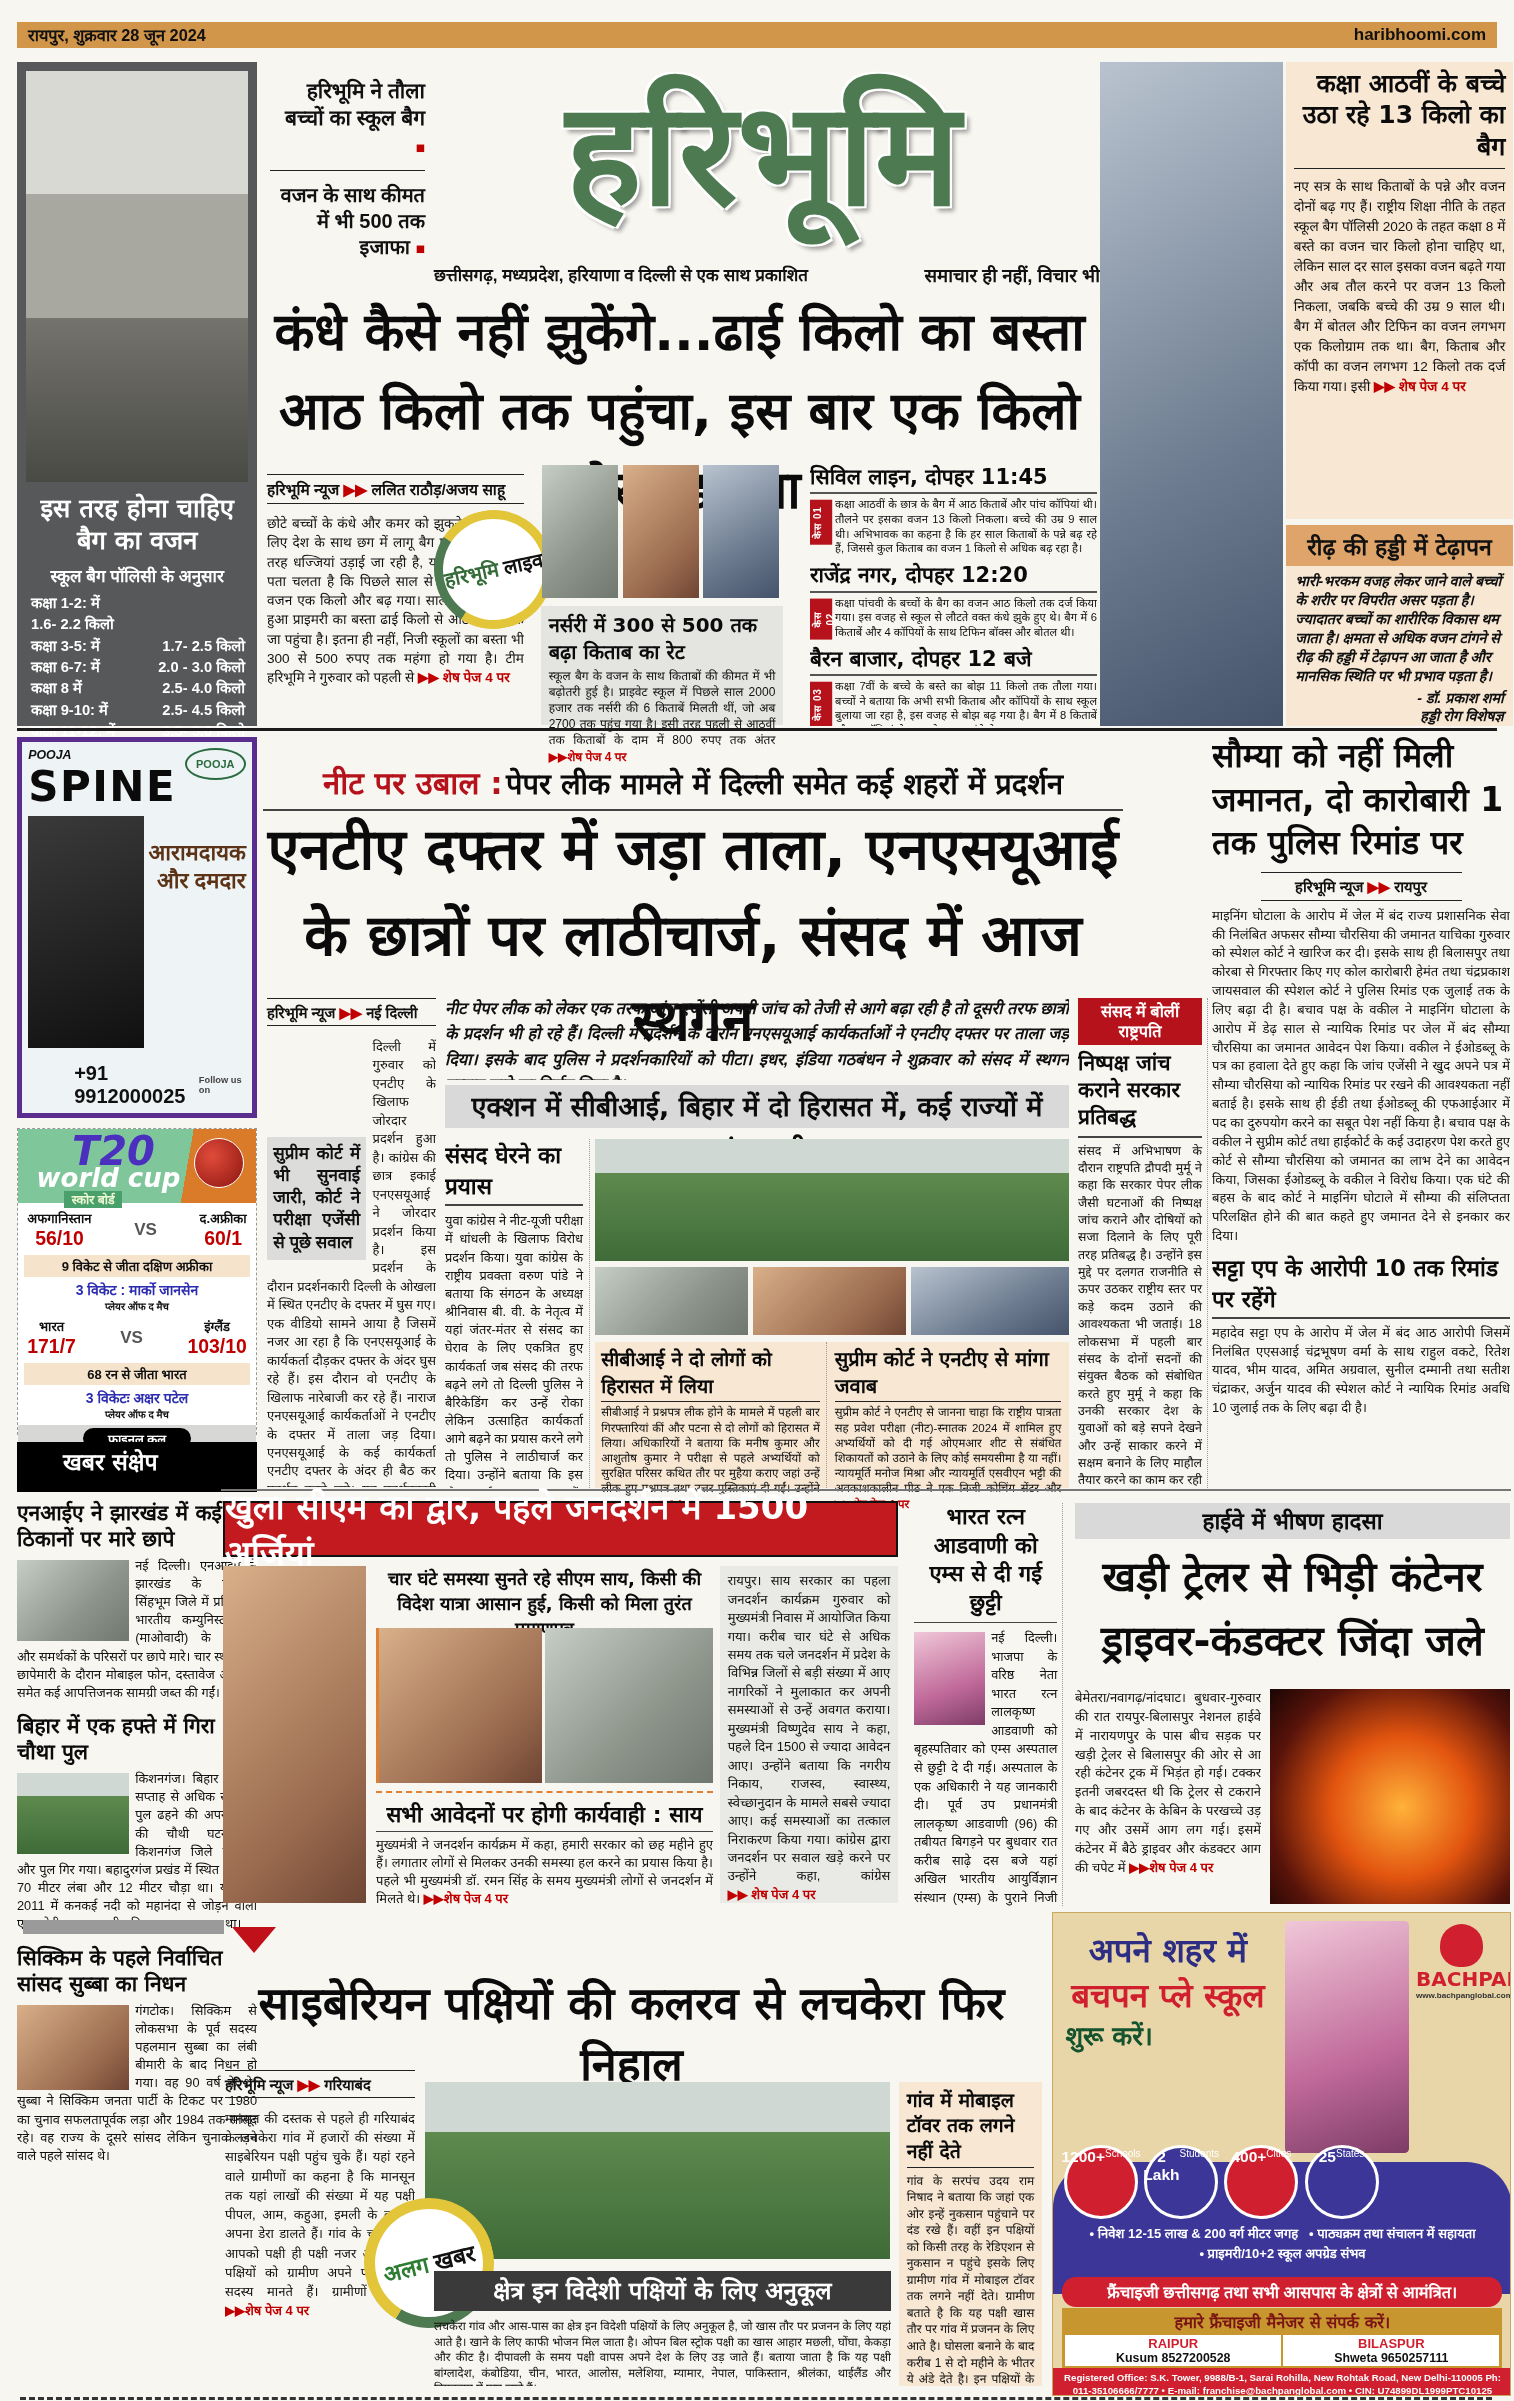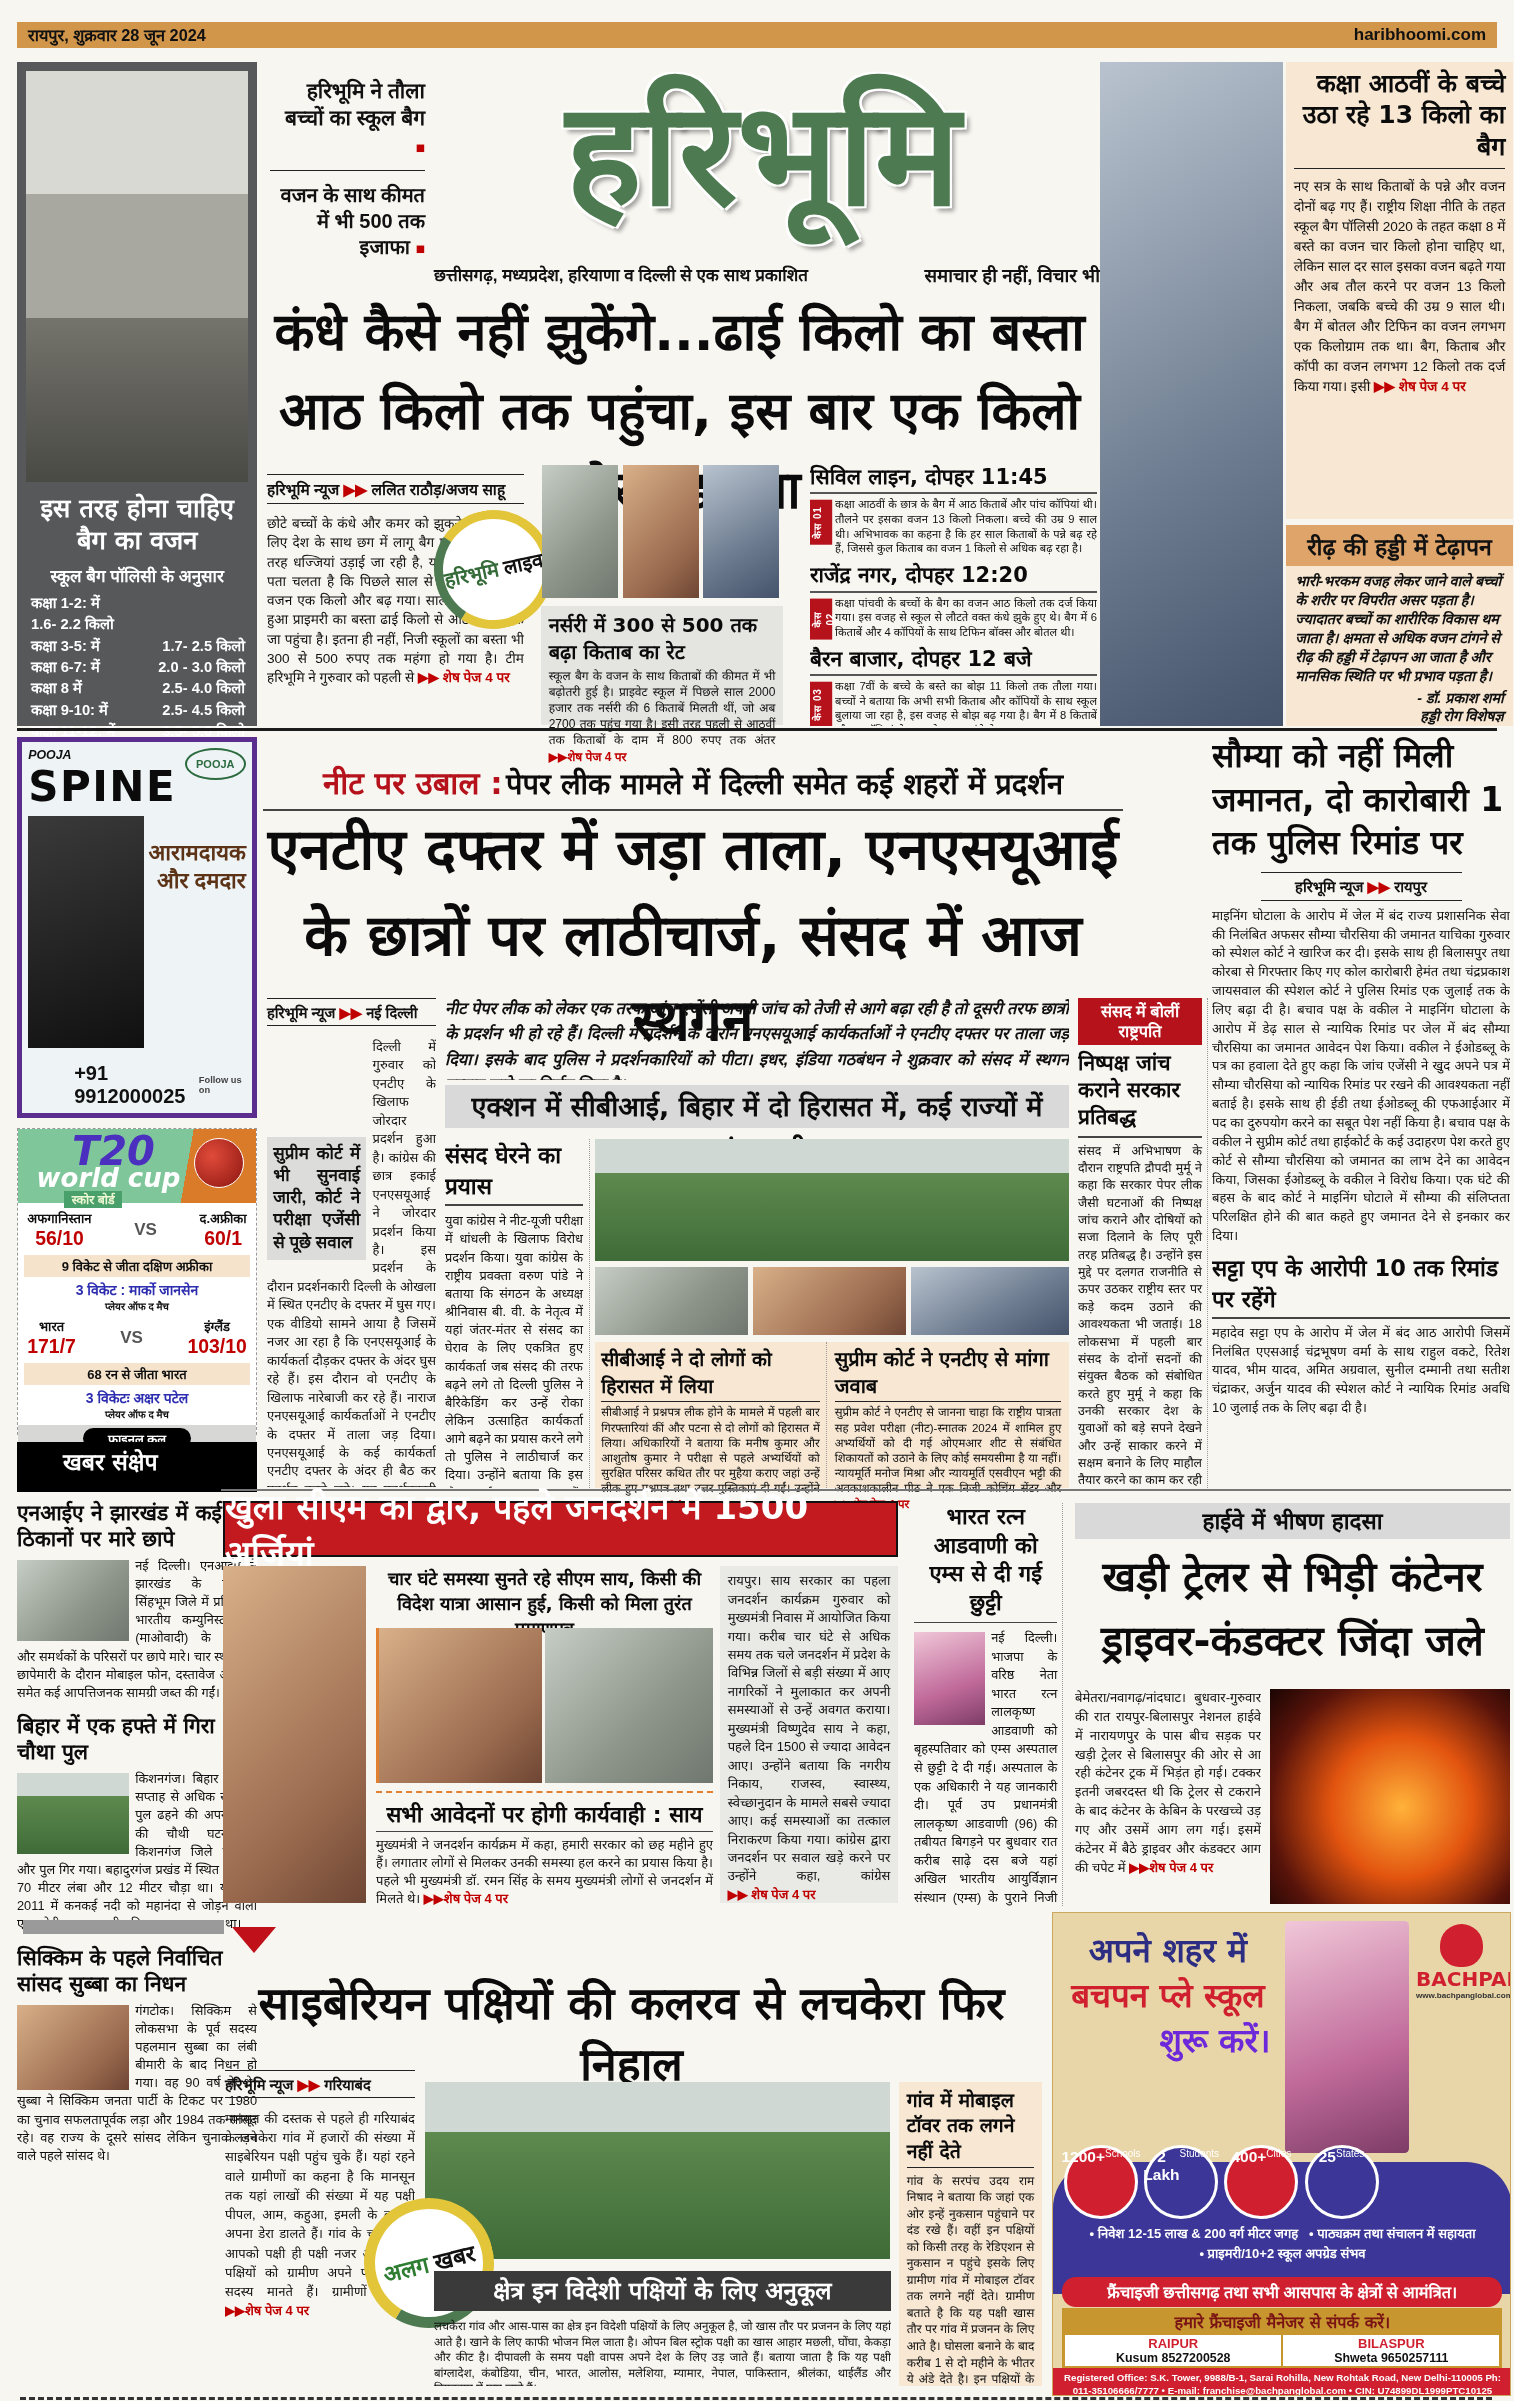--- a/index.html
+++ b/index.html
@@ -374,21 +374,21 @@
     <div class="j" style="font-size:12px;line-height:1.38;margin-top:4.6px;">
       <span>गांव के सरपंच उदय राम निषाद ने बताया कि जहां एक ओर इन्हें नुकसान पहुंचाने पर दंड रखे हैं। वहीं इन पक्षियों को किसी तरह के रेडिएशन से नुकसान न पहुंचे इसके लिए ग्रामीण गांव में मोबाइल टॉवर तक लगने नहीं देते। ग्रामीण बताते है कि यह पक्षी खास तौर पर गांव में प्रजनन के लिए आते है। घोसला बनाने के बाद करीब 1 से दो महीने के भीतर ये अंडे देते है। इन पक्षियों के आते ही ग्रामीण मानसून का दस्तक मानते है और खेती किसानी का कार्य शुरू कर देते हैं। ग्रामीणों ने बताया कि यह पक्षी कृषि कार्य में काफी फायदा</span>
       
     </div>
   </div>
 
   <div class="abs" style="left:1052px;top:1912px;width:459px;height:484px;background:#e8d6a8;border:1.5px solid #caa85e;box-sizing:border-box;overflow:hidden;">
     <div class="abs" style="left:12.4px;top:14px;width:205px;">
       <div class="hd" style="color:#2d2e83;font-size:33px;text-align:center;">अपने शहर में</div>
       <div class="hd" style="color:#d01f2f;font-size:33px;text-align:center;">बचपन प्ले स्कूल</div>
-      <div class="hd" style="color:#6d28d9;font-size:33px;text-align:right;">शुरू करें।</div>
+      <div class="hd" style="color:#14532d;font-size:26px;text-align:left;">शुरू करें।</div>
     </div>
     <div class="abs ph-pink" style="left:232px;top:7.7px;width:124px;height:232px;border-radius:4.6px;"></div>
     <div class="abs" style="left:363px;top:11px;width:90px;text-align:center;">
       <div style="width:43px;height:43px;margin:0 auto;border-radius:50% 50% 45% 45%;background:#d01f2f;"></div>
       <div class="hd" style="color:#d01f2f;font-size:20px;">BACHPAN</div>
       <div style="font-size:8.1px;font-weight:bold;color:#333;">www.bachpanglobal.com</div>
     </div>
 
     <div class="abs" style="left:0;top:249px;width:459px;height:132px;background:#3b3697;border-radius:46px 46px 0 0;"></div>
 

